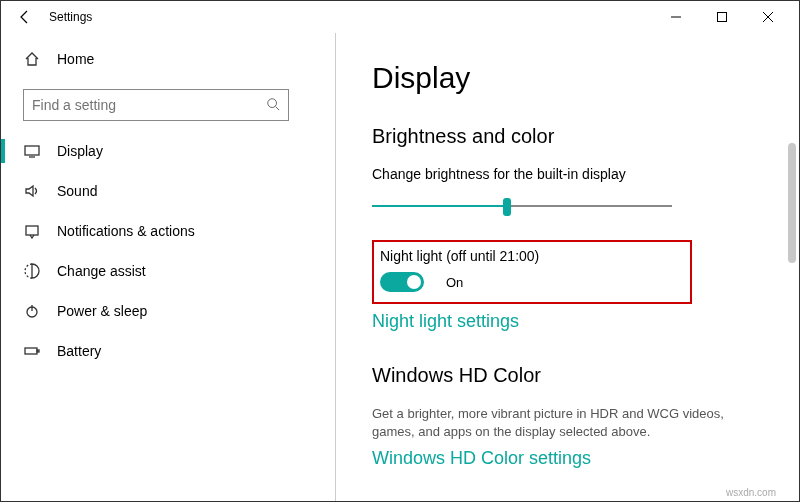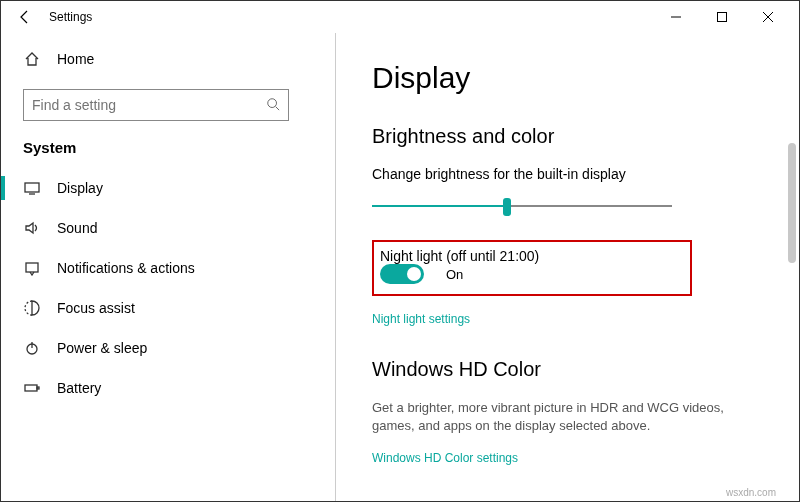--- a/index.html
+++ b/index.html
@@ -102,29 +102,29 @@
   }
   .slider .thumb {
     position:absolute; top:4px; left:45%; margin-left:-4px; width:8px; height:18px; background:#0aa89e; border-radius:3px;
   }
   .highlight-box {
     border: 2px solid #c00;
     padding: 6px 8px 10px 6px;
     width: 320px;
     margin-bottom: 6px;
   }
-  .label14 { font-size: 14px; }
+  .label14 { font-size: 14px; margin-bottom: 8px; }
   .toggle-row { display:flex; align-items:center; gap:22px; }
   .toggle {
     width: 44px; height: 20px; background:#0aa89e; border-radius: 10px; position:relative;
   }
   .toggle .knob {
     position:absolute; right:3px; top:3px; width:14px; height:14px; background:#fff; border-radius:50%;
   }
-  .link { color:#0aa89e; font-size:12px; margin-top:10px; display:inline-block; }
+  .link { color:#0aa89e; font-size:18px; margin-top:1px; display:inline-block; }
   .section-gap { height: 32px; }
   .desc { color:#555; font-size:13px; line-height:1.4; margin-bottom:6px; max-width:380px; }
   .vscroll {
     position:absolute; right:3px; top:110px; width:8px; height:120px; background:#c8c8c8; border-radius:4px;
   }
   .watermark { position:absolute; right:24px; bottom:4px; font-size:10px; color:#aaa; }
 </style>
 </head>
 <body>
 
@@ -167,21 +167,20 @@
       </div>
       <div class="search-wrap">
         <div class="search">
           <input placeholder="Find a setting" style="">
           <span class="sicon"><svg width="14" height="14" viewBox="0 0 16 16">
                 <circle cx="7" cy="7" r="5" stroke="#555" fill="none"></circle>
                 <line x1="11" y1="11" x2="15" y2="15" stroke="#555"></line>
               </svg></span>
         </div>
       </div>
-      <div class="cat-title">System</div>
 
       <div class="nav-item selected">
         <span class="icon">
             <svg viewBox="0 0 16 16">
               <rect x="1" y="3" width="14" height="9"></rect>
               <line x1="5" y1="14" x2="11" y2="14"></line>
             </svg>
           </span>
         <span>Display</span>
       </div>
@@ -203,21 +202,21 @@
           </span>
         <span>Notifications &amp; actions</span>
       </div>
       <div class="nav-item">
         <span class="icon">
             <svg viewBox="0 0 16 16">
               <path d="M8 1 A7 7 0 0 1 8 15 Z"></path>
               <path d="M8 1 A7 7 0 0 0 8 15" stroke-dasharray="2 2"></path>
             </svg>
           </span>
-        <span>Focus assist</span>
+        <span>Change assist</span>
       </div>
       <div class="nav-item">
         <span class="icon">
             <svg viewBox="0 0 16 16">
               <circle cx="8" cy="9" r="5"></circle>
               <line x1="8" y1="2" x2="8" y2="8"></line>
             </svg>
           </span>
         <span>Power &amp; sleep</span>
       </div>

